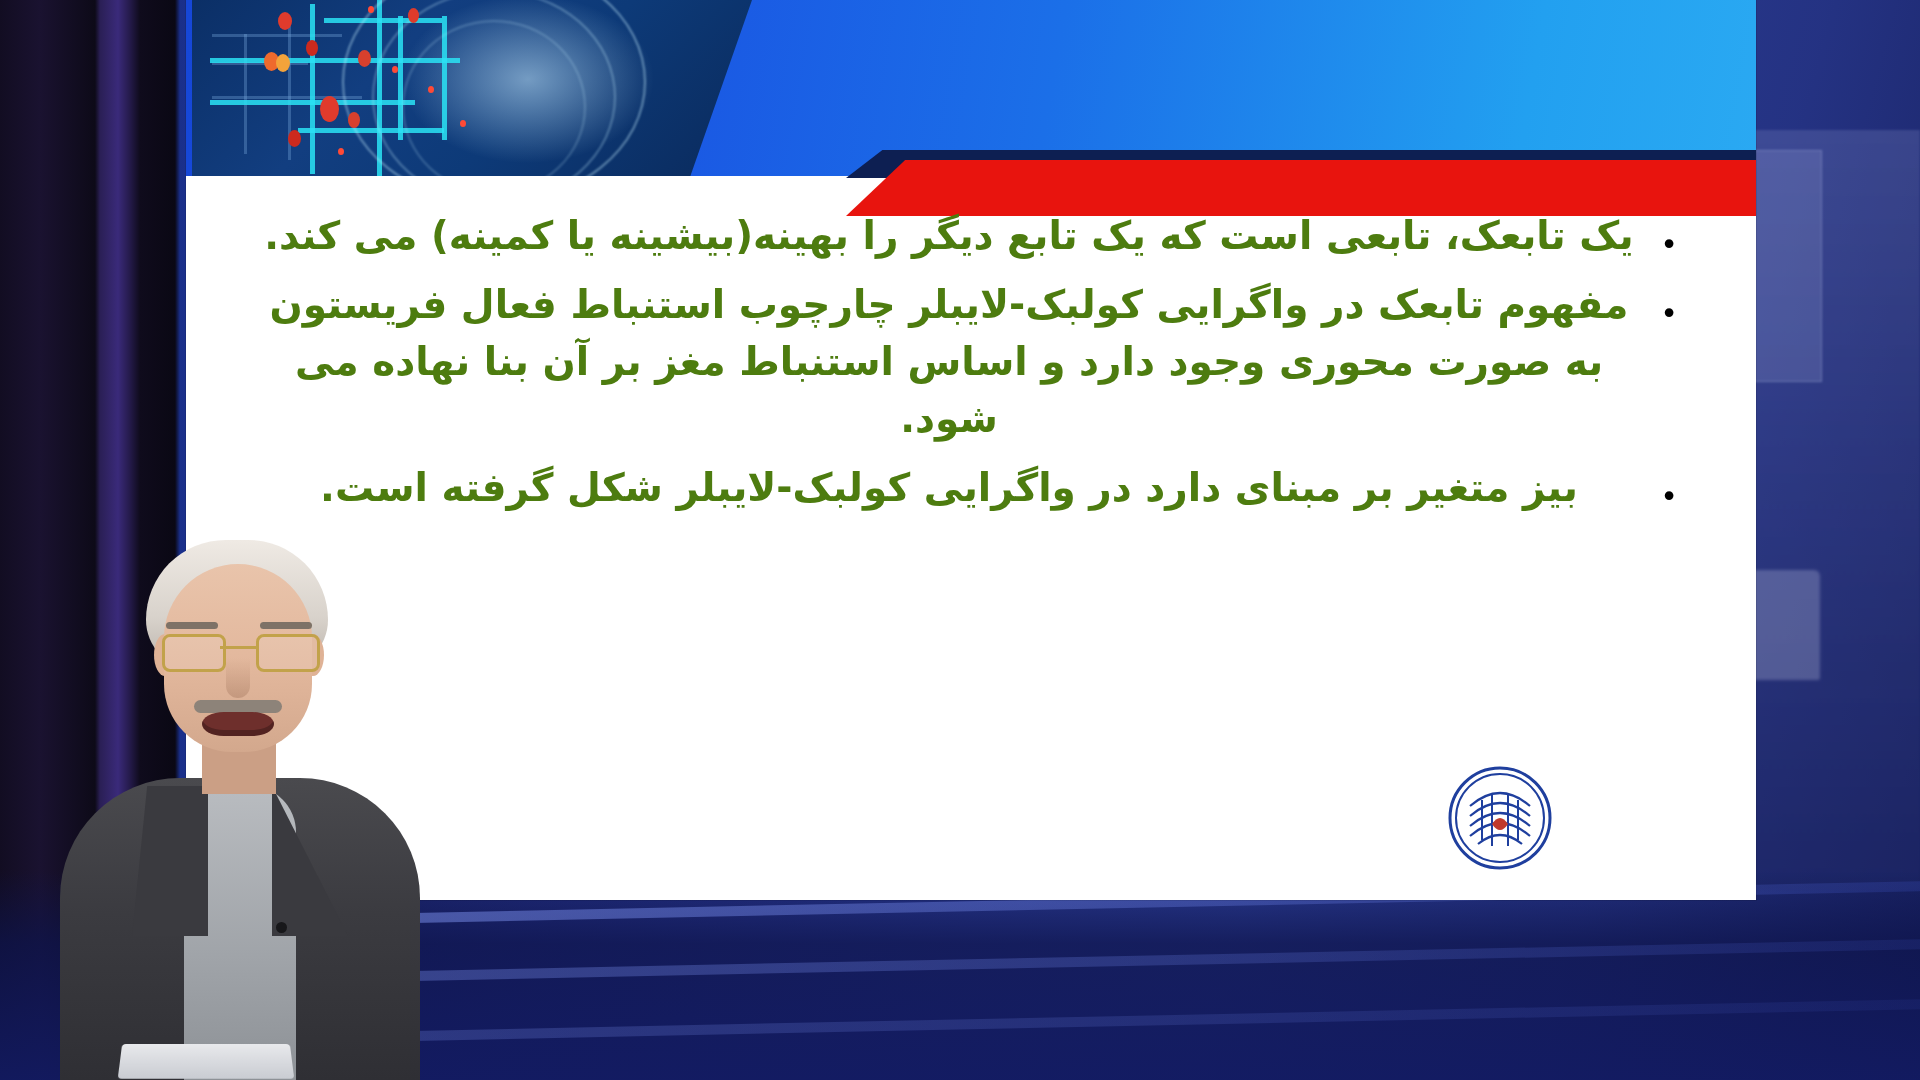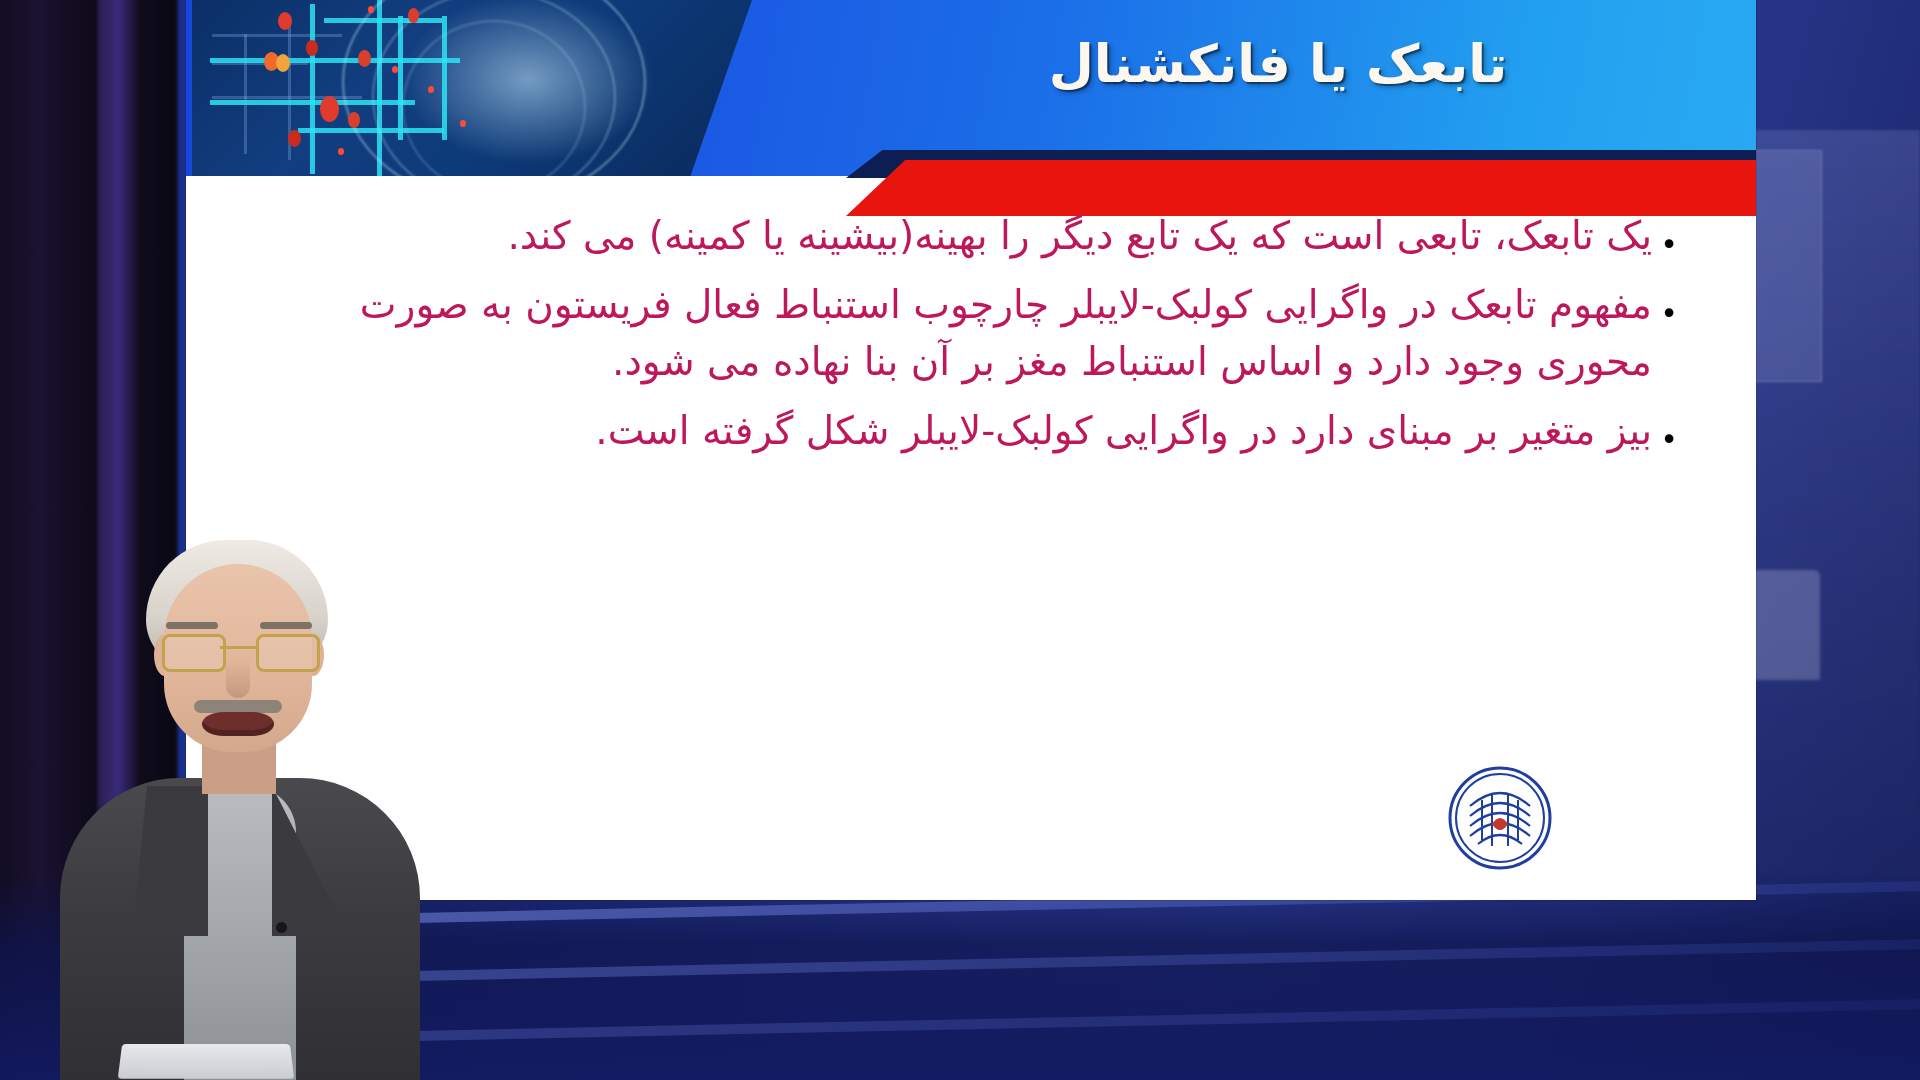--- a/index.html
+++ b/index.html
@@ -168,23 +168,24 @@
     padding-top: 22px;
     text-align: center;
     font-size: 30px;
     line-height: 1;
     color: #000;
   }
   .bullet-text {
     flex: 1 1 auto;
     font-family: "DejaVu Sans", sans-serif;
     font-size: 39px;
-    font-weight: normal;
+    font-weight: bold;
     line-height: 1.46;
-    color: #be185d;
+    color: #4d7c0f;
+    text-align: center;
     direction: rtl;
   }
 
   
   .slide-logo {
     position: absolute;
     left: 1262px;
     top: 766px;
     width: 104px; height: 104px;
   }
@@ -314,21 +315,20 @@
         <div class="hi-dot" style="left:176px; top:6px;  width:6px;  height:7px;  background:#ff4a36;"></div>
         <div class="hi-dot" style="left:200px; top:66px; width:6px;  height:7px;  background:#ff4a36;"></div>
         <div class="hi-dot" style="left:236px; top:86px; width:6px;  height:7px;  background:#ff4a36;"></div>
         <div class="hi-dot" style="left:146px; top:148px;width:6px;  height:7px;  background:#ff4a36;"></div>
         <div class="hi-dot" style="left:268px; top:120px;width:6px;  height:7px;  background:#ff4a36;"></div>
       </div>
 
       <div class="header-navy"></div>
       <div class="header-red"></div>
 
-      <div class="slide-title">تابعک یا فانکشنال</div>
     </div>
 
     <div class="slide-body">
 
       <div class="bullet">
         <div class="bullet-dot">•</div>
         <div class="bullet-text">یک تابعک، تابعی است که یک تابع دیگر را بهینه(بیشینه یا کمینه) می کند.</div>
       </div>
 
       <div class="bullet">

